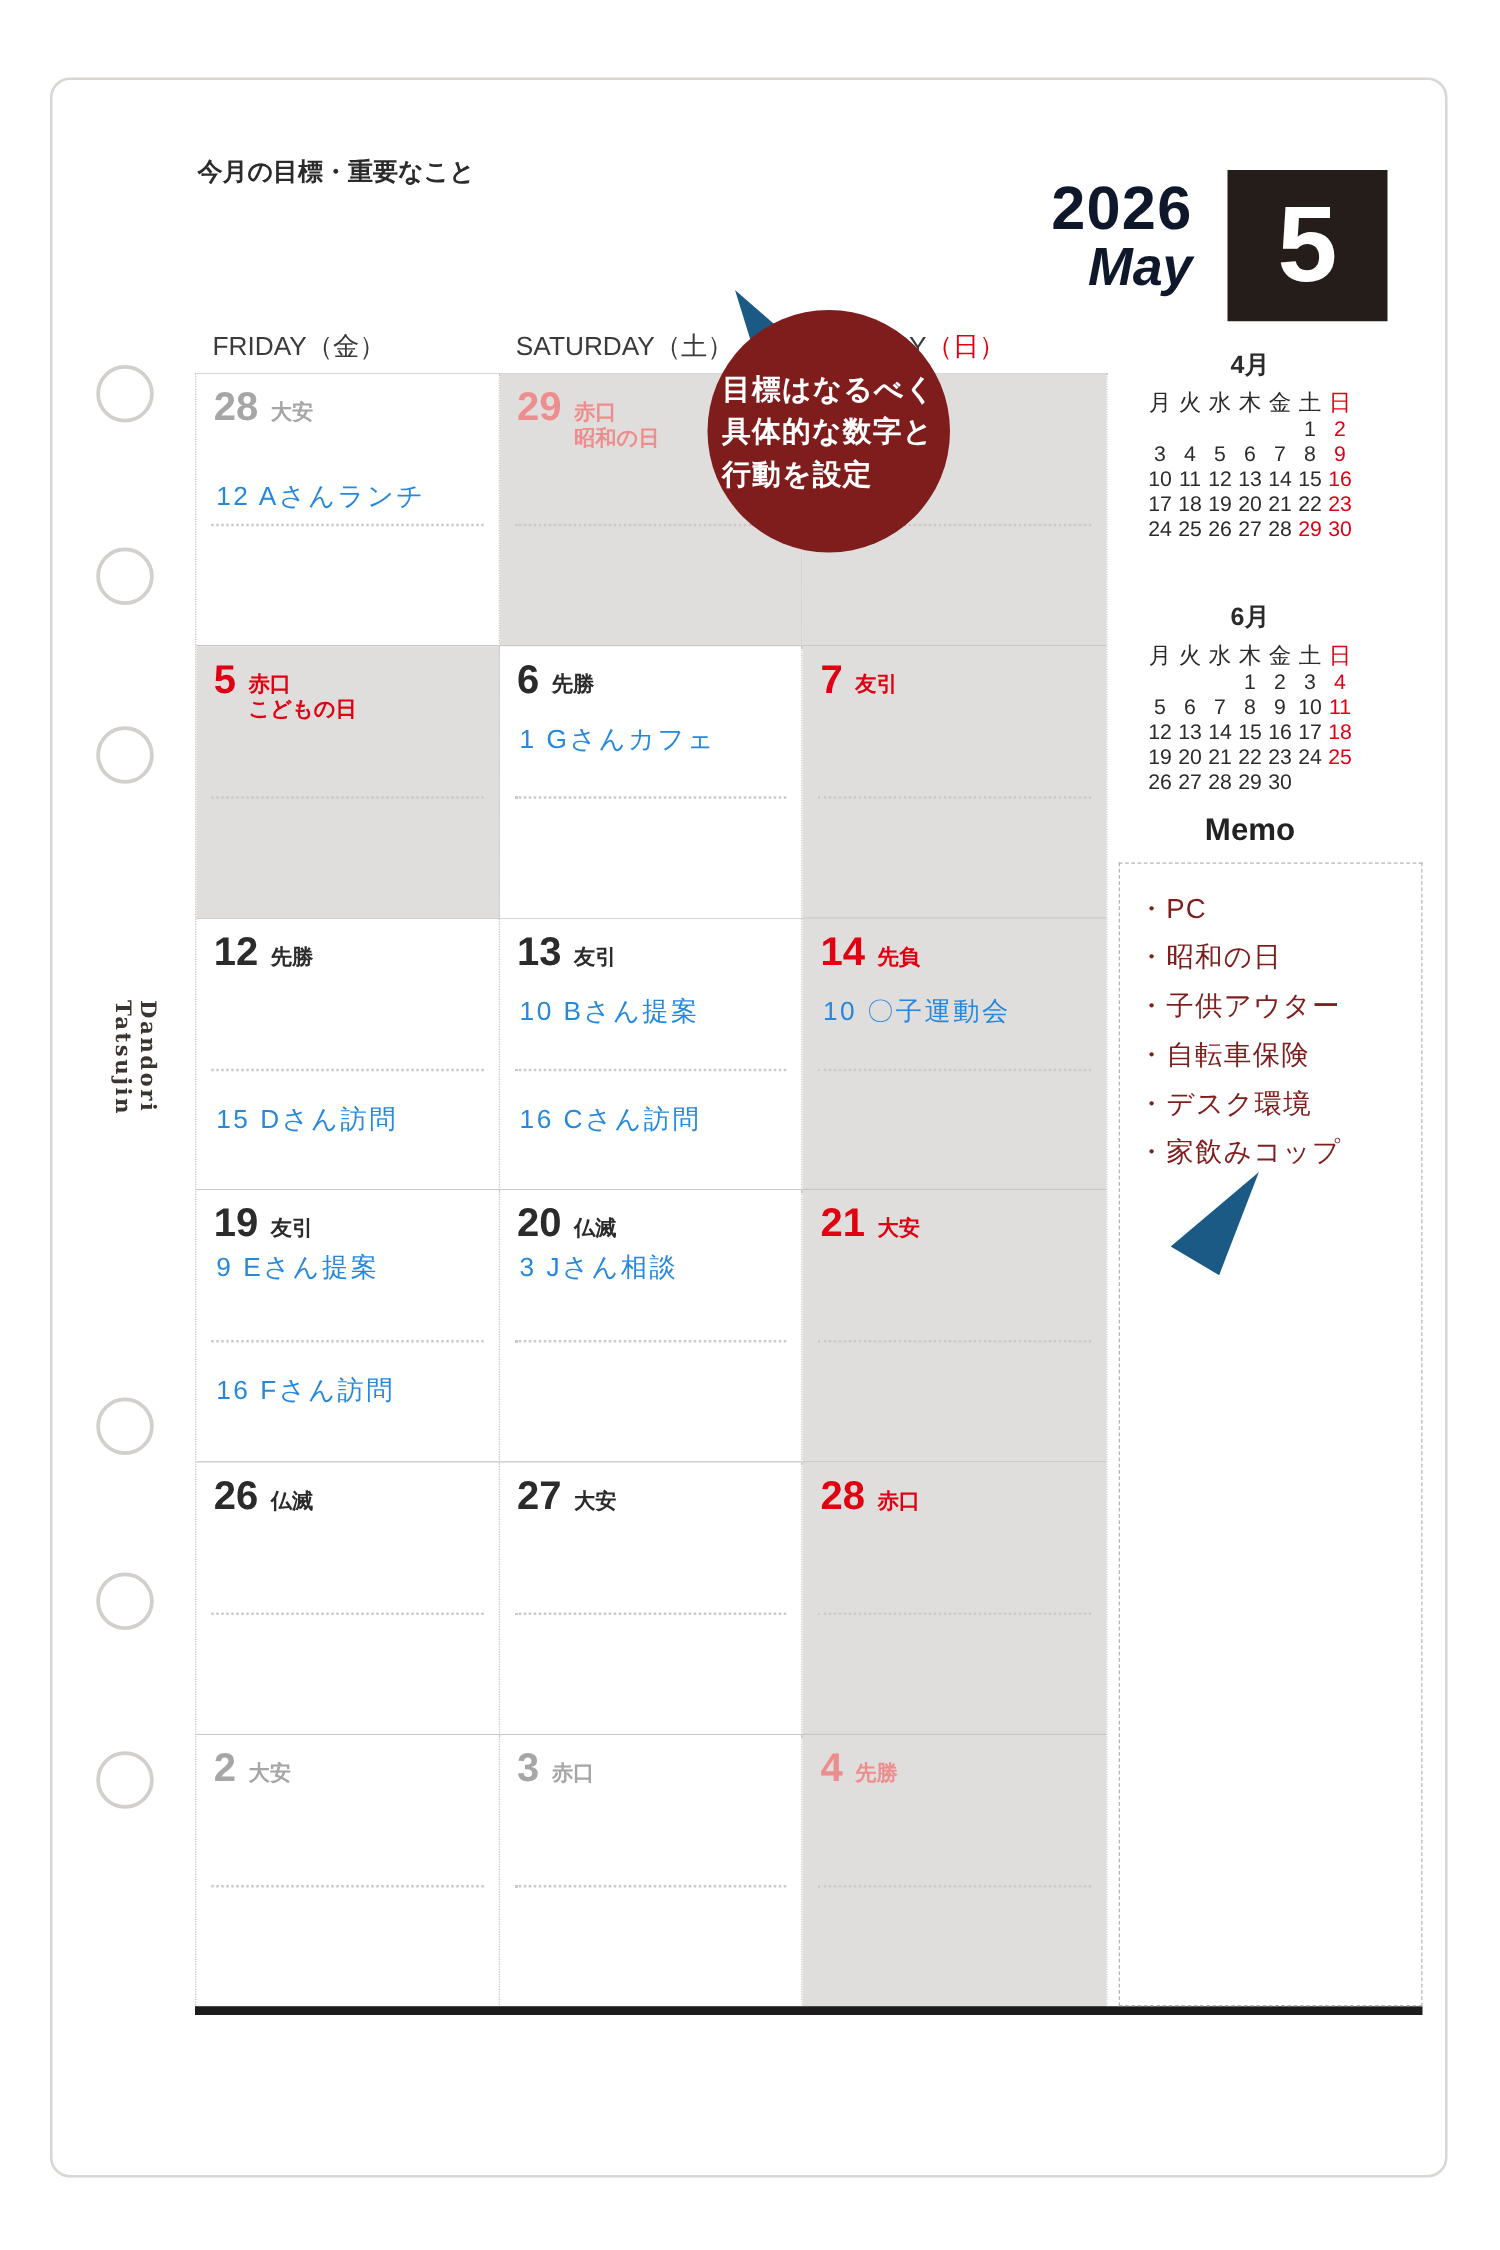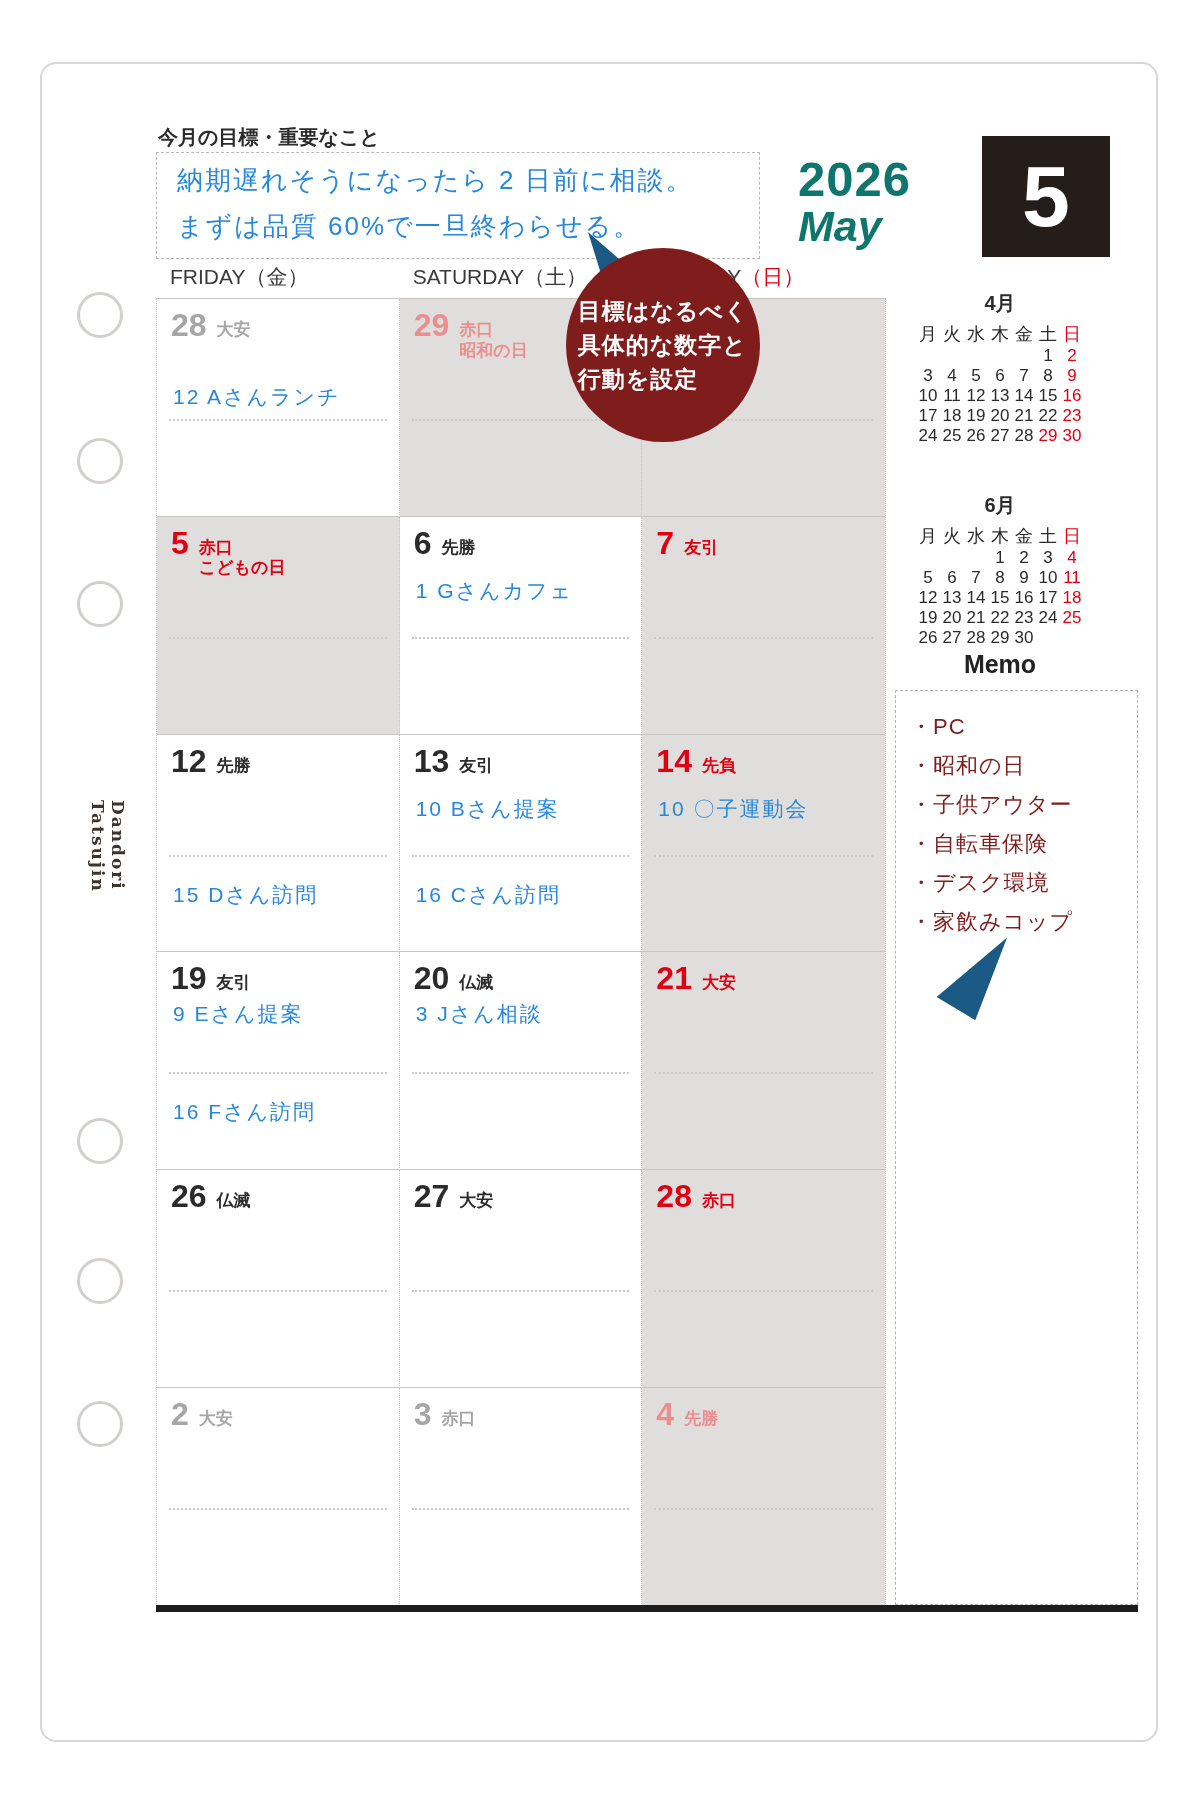--- a/index.html
+++ b/index.html
@@ -10,21 +10,21 @@
   .hole{position:absolute;left:77px;width:40px;height:40px;border:3px solid #d2cfcc;
         border-radius:50%;background:#fff;}
   .brand{position:absolute;left:88px;top:800px;height:170px;writing-mode:vertical-rl;
          font-family:"DejaVu Serif","Liberation Serif",serif;font-weight:bold;font-size:17px;
          letter-spacing:2px;color:#3b3430;}
   
   .goal-label{position:absolute;left:158px;top:124px;font-size:20px;font-weight:bold;}
   .goal-box{position:absolute;left:156px;top:152px;width:602px;height:105px;border:1px dashed #b9b9b9;}
   .goal-line{position:absolute;left:20px;color:#2688dd;font-size:26px;letter-spacing:2px;white-space:nowrap;}
   .goal-line.l0{top:10px}.goal-line.l1{top:56px}
-  .ym{position:absolute;left:798px;top:142px;width:156px;text-align:left;color:#0f766e;margin-top:12px;}
+  .ym{position:absolute;left:798px;top:142px;width:156px;text-align:right;color:#0f172a;}
   .year{font-size:49px;font-weight:bold;letter-spacing:1px;line-height:1.05;}
   .monthname{font-size:43px;font-weight:bold;font-style:italic;line-height:1.0;}
   .msquare{position:absolute;left:982px;top:136px;width:128px;height:121px;background:#241d19;
            color:#fff;display:flex;align-items:center;justify-content:center;font-size:86px;font-weight:bold;}
   
   .day-headers{position:absolute;left:156px;top:263px;width:728px;display:grid;grid-template-columns:repeat(3,1fr);}
   .day-header{font-size:21px;color:#3a3a3a;padding-left:14px;white-space:nowrap;}
   .dh-suffix.red{color:#e00012;}
   
   .grid{position:absolute;left:156px;top:298px;width:728px;height:1307px;display:grid;
@@ -39,21 +39,21 @@
   .rokuyo{font-size:17px;font-weight:bold;margin-top:11px;line-height:1.15;}
   .holiday{font-size:17px;font-weight:bold;line-height:1.25;}
   .tone-normal .daynum,.tone-normal .rokuyo,.tone-normal .holiday{color:#2b2b2b;}
   .tone-red .daynum,.tone-red .rokuyo,.tone-red .holiday{color:#e00012;}
   .tone-past .daynum,.tone-past .rokuyo,.tone-past .holiday{color:#a6a6a6;}
   .tone-pastred .daynum,.tone-pastred .rokuyo,.tone-pastred .holiday{color:#ed8e8e;}
   .entry{position:absolute;left:16px;color:#2688dd;font-size:21px;letter-spacing:2px;white-space:nowrap;z-index:1;}
   .slot-top{top:48px}.slot-upper{top:60px}.slot-mid{top:84px}.slot-lower{top:146px}
   .black-bar{position:absolute;left:156px;top:1605px;width:982px;height:7px;background:#1c1c1c;}
   
-  .minicals{position:absolute;left:912px;top:290px;width:176px;}
+  .minicals{position:absolute;left:912px;top:278px;width:176px;}
   .minical{margin-bottom:46px;}
   .minical-title{text-align:center;font-size:20px;font-weight:bold;margin-bottom:5px;}
   .minical-row{display:flex;justify-content:center;}
   .mc{width:24px;text-align:center;font-size:17px;line-height:20px;color:#2b2b2b;}
   .mc.wd{font-size:18px;line-height:24px;}
   .mc.red{color:#e00012;}
   .memo-title{position:absolute;left:912px;top:650px;width:176px;text-align:center;
               font-size:25px;font-weight:bold;color:#222;}
   .memo-box{position:absolute;left:895px;top:690px;width:243px;height:915px;
             border:1px dashed #b5b5b5;box-sizing:border-box;}
@@ -78,24 +78,20 @@
   <div class="hole" style="top:292px"></div>
   <div class="hole" style="top:438px"></div>
   <div class="hole" style="top:581px"></div>
   <div class="hole" style="top:1118px"></div>
   <div class="hole" style="top:1258px"></div>
   <div class="hole" style="top:1401px"></div>
 
   <div class="brand">Dandori Tatsujin</div>
 
   <div class="goal-label">今月の目標・重要なこと</div>
-  <div class="goal-box">
-    <div class="goal-line l0">納期遅れそうになったら 2 日前に相談。</div>
-    <div class="goal-line l1">まずは品質 60%で一旦終わらせる。</div>
-  </div>
 
   <div class="ym">
     <div class="year">2026</div>
     <div class="monthname">May</div>
   </div>
   <div class="msquare">
     <span>5</span>
   </div>
 
   <div class="day-headers" id="day-headers">

